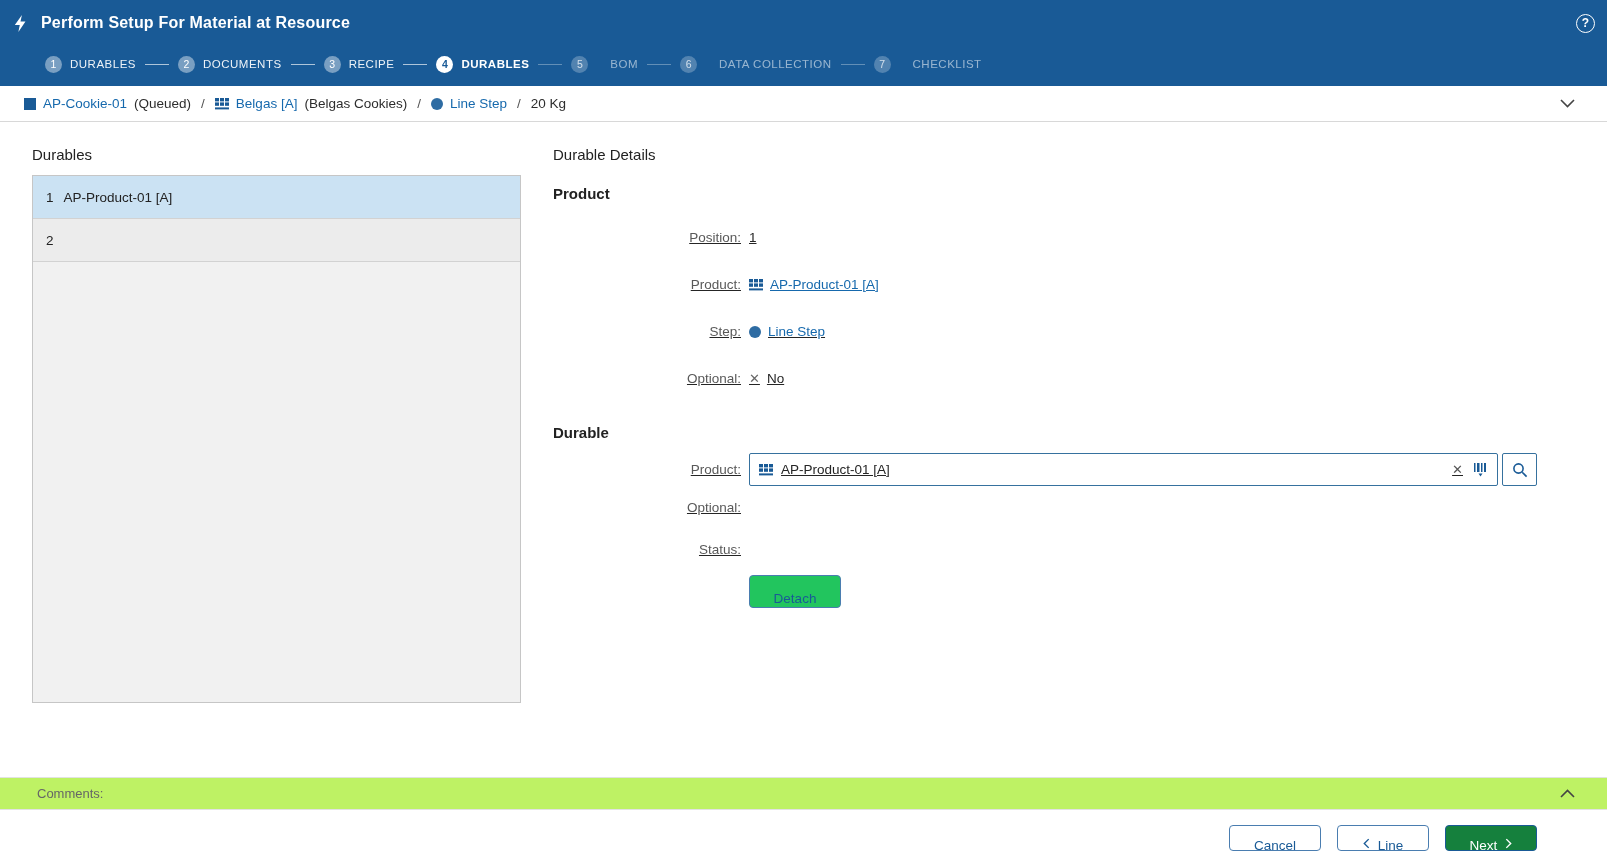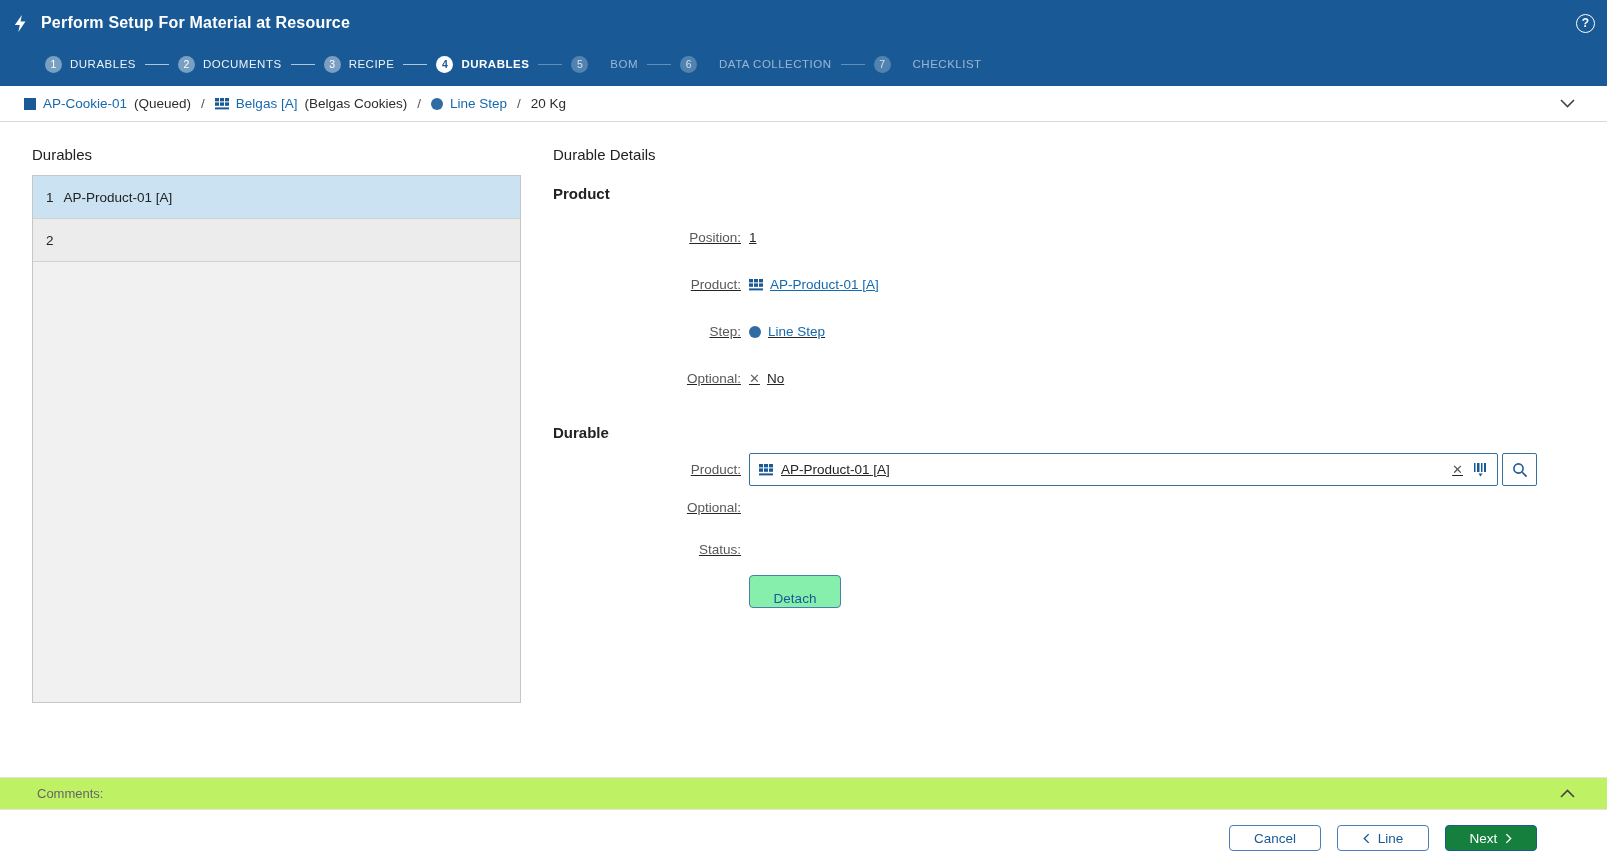--- a/index.html
+++ b/index.html
@@ -72,31 +72,31 @@
     color:#252525; background:transparent; padding:0; }
   .input-wrap input::placeholder { color:#9a9a9a; font-style:italic; }
   .trail { display:flex; align-items:center; gap:11px; flex:0 0 auto; }
   .clear-x { color:#555; font-size:13px; cursor:pointer; line-height:1; }
   .icon-btn { display:flex; align-items:center; cursor:pointer; }
   .search-btn { width:35px; height:33px; flex:0 0 auto; border:1px solid #36719e; border-radius:2px;
     background:#fff; display:flex; align-items:center; justify-content:center; cursor:pointer; padding:0; }
 
   .status-row { min-height:40px; margin-bottom:6px; }
   .detach-row { margin-left:196px; margin-top:6px; }
-  .btn-outline { height:33px; min-width:92px; padding:15px 22px; background:#86efac; border:1px solid #4a7db0;
+  .btn-outline { height:33px; min-width:92px; padding:15px 22px; background:#22c55e; border:1px solid #4a7db0;
     border-radius:4px; color:#195a96; font-size:13.5px; font-family:inherit; cursor:pointer; }
 
   
   .comments-bar { flex:0 0 auto; height:33px; border-top:1px solid #e2e2e2; border-bottom:1px solid #e2e2e2;
     display:flex; align-items:center; padding:0 32px 0 37px; font-size:13px; color:#666; background:#bef264; }
   .comments-bar .chev { margin-left:auto; cursor:pointer; display:flex; align-items:center; }
   footer { flex:0 0 auto; display:flex; justify-content:flex-end; align-items:flex-start; gap:16px;
     padding:15px 70px 0 0; background:#fff; }
   .btn { height:18px; min-width:92px; padding:12px 16px; border-radius:4px; font-size:13.5px; font-family:inherit;
-    cursor:pointer; display:inline-flex; align-items:center; justify-content:center; gap:8px; }
+    cursor:pointer; display:inline-flex; align-items:flex-start; justify-content:center; gap:8px; }
   .btn.outline { background:#fff; border:1px solid #4a7db0; color:#195a96; }
   .btn.primary { background:#15803d; border:1px solid #195a96; color:#fff; }
 </style>
 </head>
 <body>
 
 <header class="topbar">
   <div class="title-row">
     <span style="display:flex;">
       <svg width="17" height="19" viewBox="0 0 24 26">

